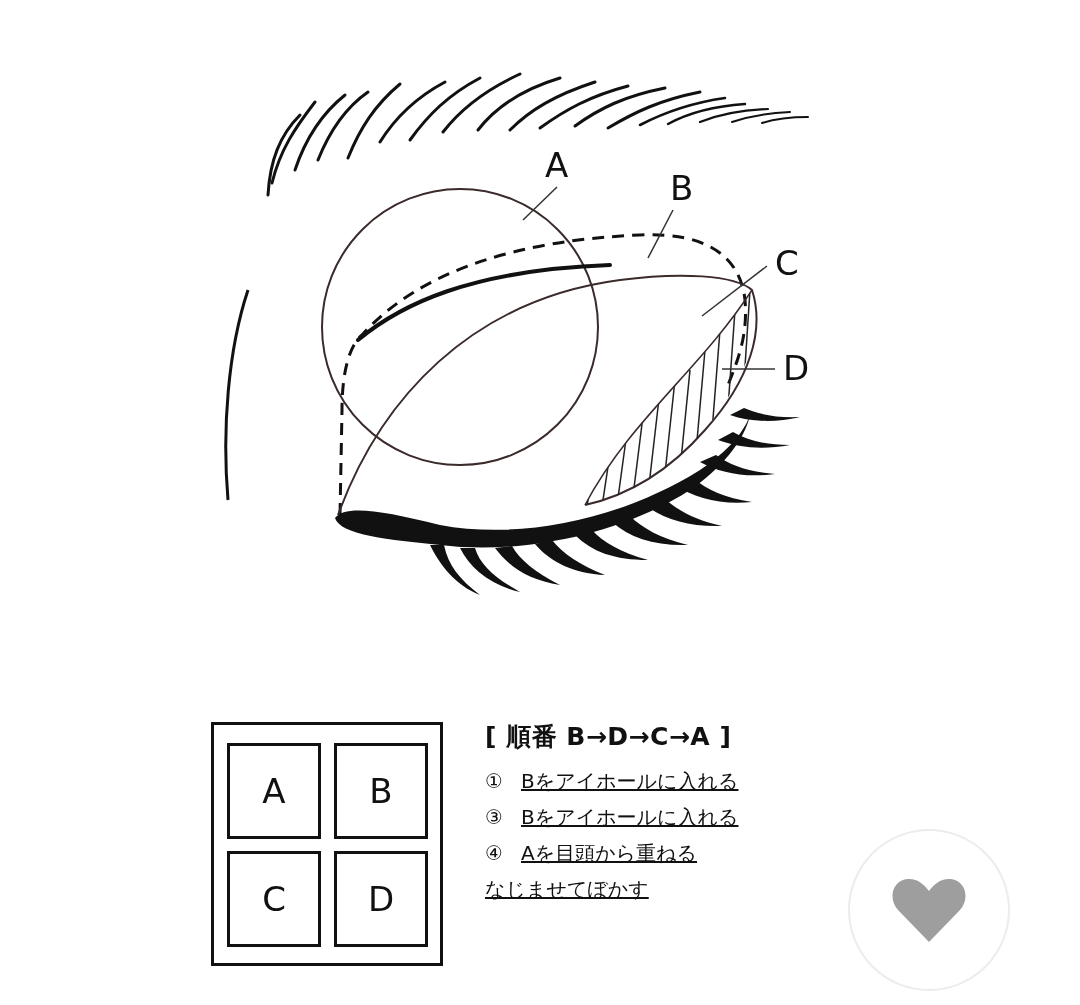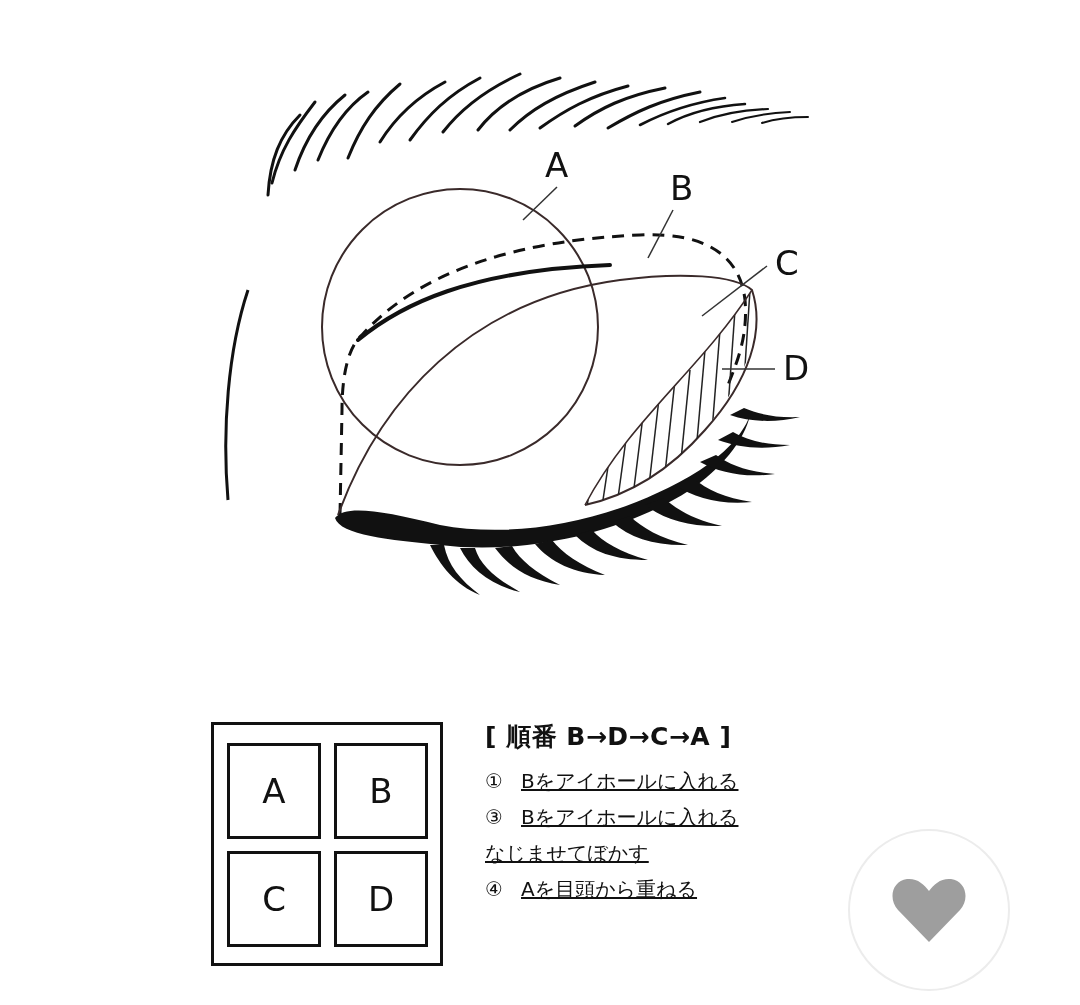--- a/index.html
+++ b/index.html
@@ -114,23 +114,23 @@
 </div>
 
 <div id="steps">
   <div class="steps-title">[ 順番 B→D→C→A ]</div>
   <div class="step">
     <span class="num">①</span><span>Bをアイホールに入れる</span>
   </div>
   <div class="step">
     <span class="num">③</span><span>Bをアイホールに入れる</span>
   </div>
-  <div class="step cont">なじませてぼかす</div>
   <div class="step">
     <span class="num">④</span><span>Aを目頭から重ねる</span>
   </div>
+  <div class="step cont">なじませてぼかす</div>
 </div>
 
 <div id="like-btn">
   <svg width="74" height="64" viewBox="0 0 74 64">
     <path d="M37,64 L6,32 C-4,21 0,3 15,1 C25,0 32,6 37,13 C42,6 49,0 59,1 C74,3 78,21 68,32 Z" fill="#9e9e9e"></path>
   </svg>
 </div>
 
 </body></html>

